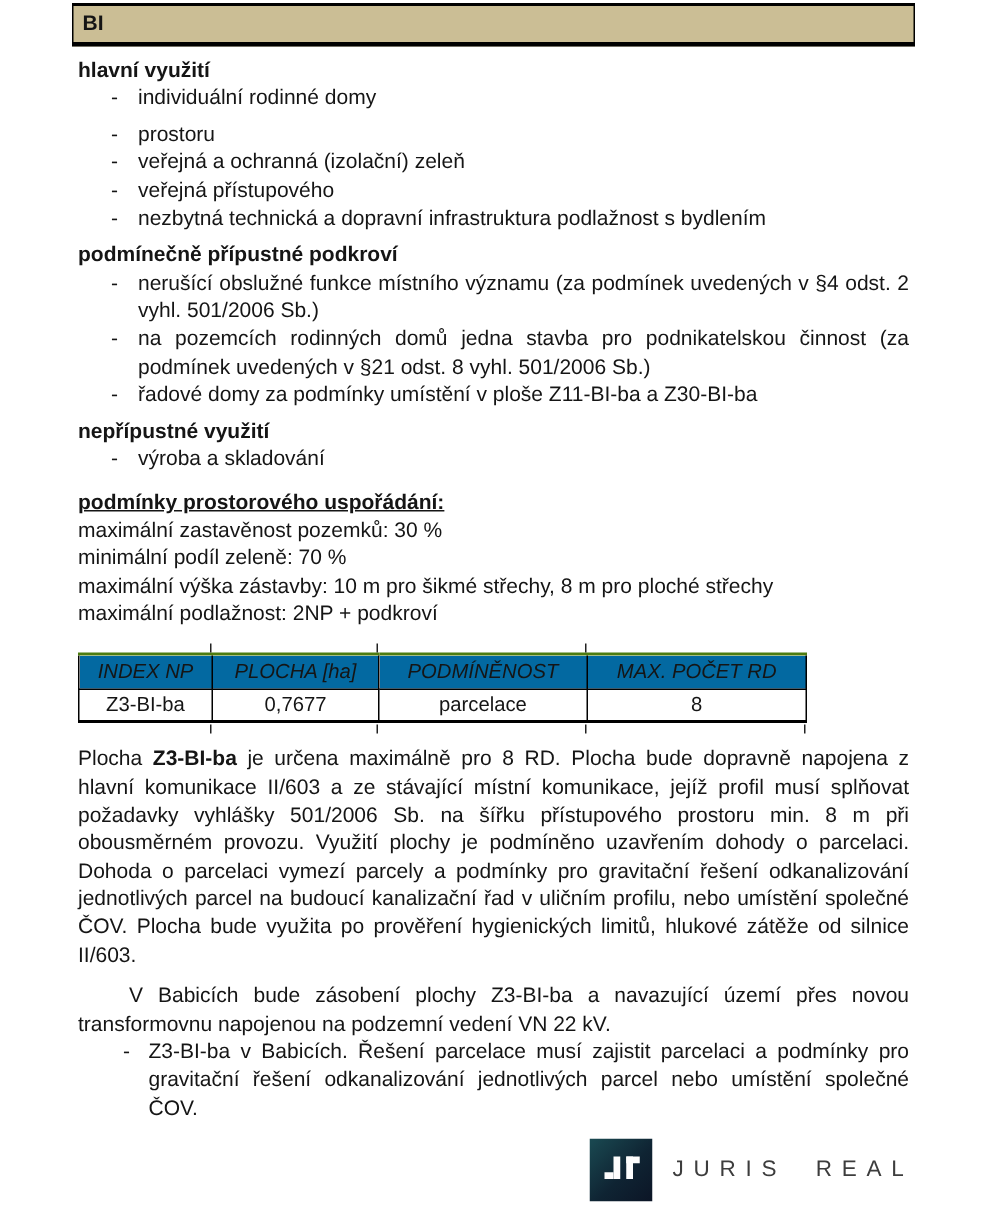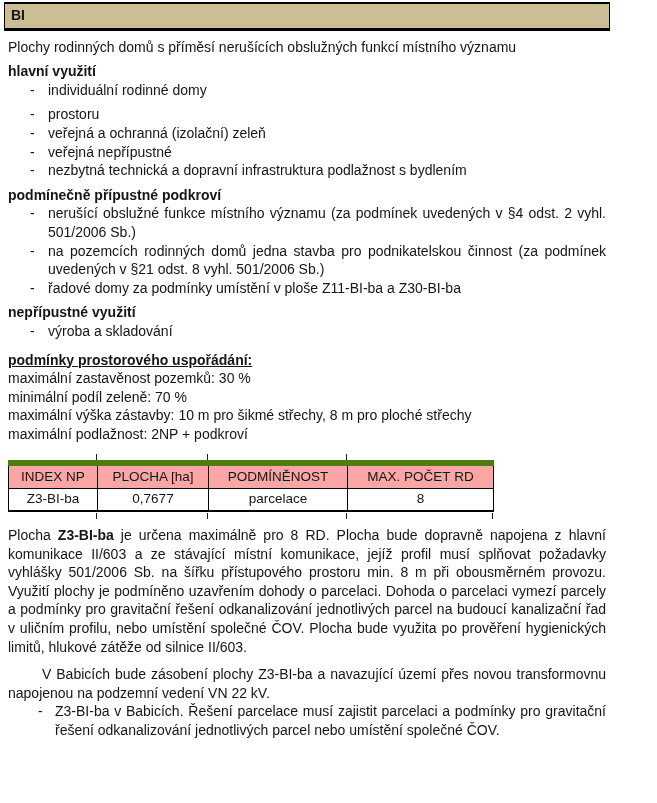--- a/index.html
+++ b/index.html
@@ -5,20 +5,21 @@
   html,body{margin:0;padding:0;background:#fff;}
   .page{
     position:relative;
     width:614px;height:803px;
     background:#fff;
     color:#151515;
     font-family:"Liberation Sans","DejaVu Sans",sans-serif;
     font-size:14px;line-height:18.6px;
     overflow:hidden;
     box-sizing:border-box;
+    padding-left:44px;
   }
   
   .bar{
     margin:2px 4px 0 4px;
     background:#cbbe95;
     border:1px solid #000;
     border-top-width:2px;
     border-bottom-width:3px;
     padding:2px 6px 3px 6px;
     display:flex;
@@ -38,21 +39,21 @@
   
   .twrap{position:relative;margin-top:17px;width:485px;}
   .ztable{border-collapse:collapse;table-layout:fixed;width:485px;font-size:13.5px;}
   .ztable th,.ztable td{
     border:1px solid #000;
     font-weight:normal;
     text-align:center;
     padding:1px 0;
     overflow:hidden;
   }
-  .ztable th{background:#fca5a5;border-top:6px solid #4d7c0f;height:20px;}
+  .ztable th{background:#0369a1;border-top:2px solid #4d7c0f;height:20px;font-style:italic;}
   .ztable td{height:18px;}
   .ztable{border-bottom:2px solid #000;}
   .tick{position:absolute;width:1px;height:6px;background:#222;}
   .tick.top{top:-6px;}
   .tick.bot{bottom:-7px;}
   .t1{left:88px;} .t2{left:199px;} .t3{left:338px;} .t4{left:484px;}
   
   .p1{margin-top:14px;text-align:justify;}
   .p1 .b{font-weight:bold;}
   .p2{margin-top:9px;text-align:justify;text-indent:34px;}
@@ -77,42 +78,41 @@
 <body>
 
 <div class="page">
 
   <div class="bar">
     <span class="bar-code">BI</span>
   </div>
 
   <div class="content">
 
-    <div class="intro">Plochy rodinných domů s příměsí nerušících obslužných funkcí místního významu</div>
 
     <div class="sec">
       <div class="sec-h">hlavní využití</div>
       <div class="li">
         <span class="dash">-</span>
         <span class="txt">individuální rodinné domy</span>
       </div>
     </div>
 
     <div class="sec">
       <div class="li">
         <span class="dash">-</span>
         <span class="txt">prostoru</span>
       </div>
       <div class="li">
         <span class="dash">-</span>
         <span class="txt">veřejná a ochranná (izolační) zeleň</span>
       </div>
       <div class="li">
         <span class="dash">-</span>
-        <span class="txt">veřejná nepřípustné</span>
+        <span class="txt">veřejná přístupového</span>
       </div>
       <div class="li">
         <span class="dash">-</span>
         <span class="txt">nezbytná technická a dopravní infrastruktura podlažnost s bydlením</span>
       </div>
     </div>
 
     <div class="sec">
       <div class="sec-h">podmínečně přípustné podkroví</div>
       <div class="li">
@@ -183,14 +183,33 @@
 
     <div class="p2">V Babicích bude zásobení plochy Z3-BI-ba a navazující území přes novou transformovnu napojenou na podzemní vedení VN 22 kV.</div>
 
     <div class="li2">
       <span class="dash">-</span>
       <span class="txt">Z3-BI-ba v Babicích. Řešení parcelace musí zajistit parcelaci a podmínky pro gravitační řešení odkanalizování jednotlivých parcel nebo umístění společné ČOV.</span>
     </div>
 
   </div>
 
+  <div class="logo">
+    <svg class="logo-mark" width="42" height="42" viewBox="0 0 42 42" aria-hidden="true">
+      <defs>
+        <linearGradient id="lg" x1="0" y1="0" x2="1" y2="1">
+          <stop offset="0" stop-color="#1a4a52"></stop>
+          <stop offset="0.55" stop-color="#0f2433"></stop>
+          <stop offset="1" stop-color="#0c1526"></stop>
+        </linearGradient>
+      </defs>
+      <rect width="42" height="42" fill="url(#lg)"></rect>
+
+      <rect x="16" y="12" width="4.5" height="15" fill="#fdfdfd"></rect>
+      <rect x="10" y="22.5" width="6" height="4.5" fill="#fdfdfd"></rect>
+
+      <rect x="24.5" y="12" width="4.5" height="15" fill="#fdfdfd"></rect>
+      <rect x="24.5" y="12" width="9" height="4.5" fill="#fdfdfd"></rect>
+    </svg>
+    <span class="logo-text">JURIS REAL</span>
+  </div>
 
 </div>
 
 </body></html>

